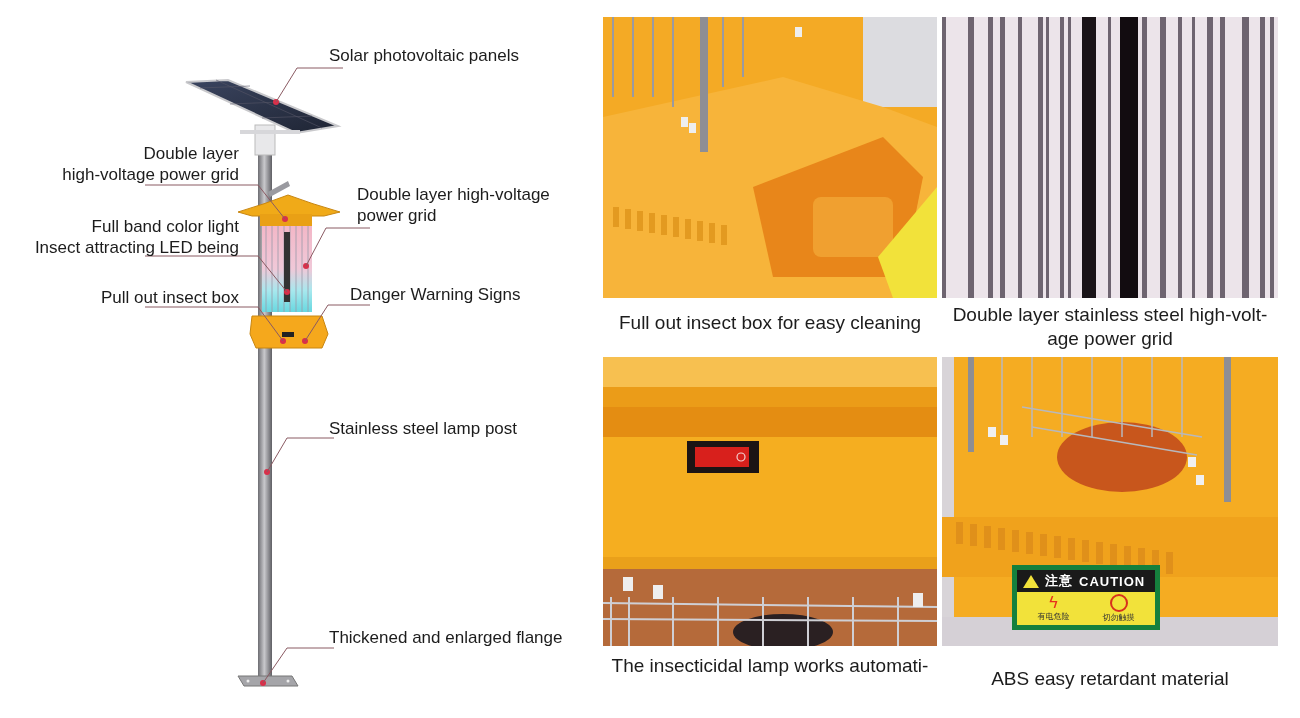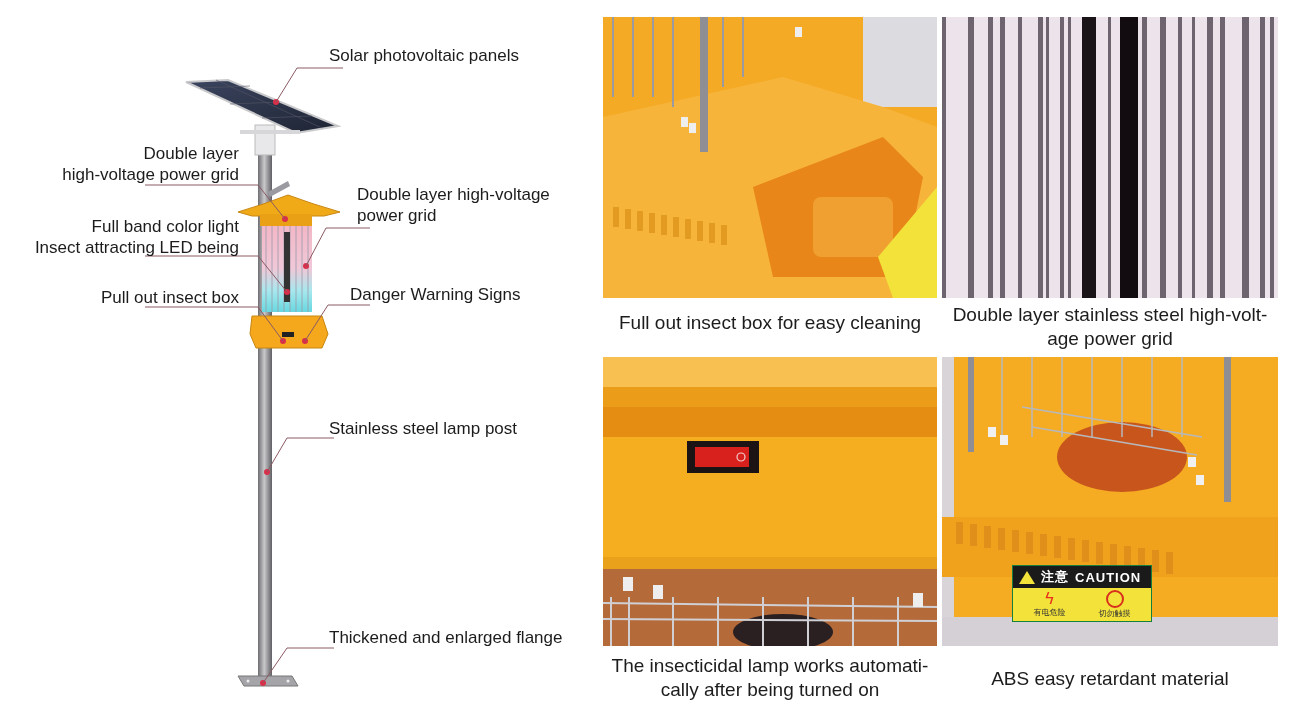--- a/index.html
+++ b/index.html
@@ -6,21 +6,21 @@
   body {
     width: 1300px; height: 718px; background: #ffffff; position: relative; overflow: hidden;
     font-family: "Liberation Sans", "DejaVu Sans", sans-serif; color: #1a1a1a;
   }
   .abs { position: absolute; }
   .label { position: absolute; font-size: 17px; line-height: 21px; white-space: nowrap; color: #1c1c1c; }
   .label.right { text-align: left; }
   .diagram { position: absolute; left: 0; top: 0; width: 600px; height: 718px; padding-left: 9px; }
   .photo { position: absolute; overflow: hidden; }
   .caption { position: absolute; font-size: 19px; line-height: 24px; text-align: center; color: #1c1c1c; }
-  .caution-sign { position: absolute; background: #f2e23a; border: 1px solid #15803d; }
+  .caution-sign { position: absolute; background: #f2e23a; border: 5px solid #15803d; }
   .caution-head { background: #1a1a1a; color: #fff; font-size: 13px; font-weight: bold; letter-spacing: 1px; padding: 2px 6px; display: flex; align-items: center; gap: 6px; }
   .caution-body { display: flex; justify-content: space-around; align-items: center; font-size: 8px; color: #333; padding: 2px 4px; }
   .tri { width: 0; height: 0; border-left: 8px solid transparent; border-right: 8px solid transparent; border-bottom: 13px solid #f2e23a; position: relative; }
 </style>
 </head>
 <body>
 
 <div class="diagram">
   <svg class="abs" style="left:0;top:0" width="600" height="718">
     <defs>
@@ -214,21 +214,20 @@
     </g>
     <g fill="#eeeeee">
         <rect x="20" y="220" width="10" height="14"></rect>
         <rect x="50" y="228" width="10" height="14"></rect>
         <rect x="310" y="236" width="10" height="14"></rect>
       </g>
   </svg>
 </div>
 <div class="caption" style="left:598px;top:654px;width:344px">
   <div>The insecticidal lamp works automati-</div>
-  <div>cally after being turned on</div>
 </div>
 
 <div class="photo" style="left:942px;top:357px;width:336px;height:289px;background:#f5ac22">
   <svg width="336" height="289" class="abs" style="left:0;top:0">
     <rect width="336" height="289" fill="#f5ac22"></rect>
     <rect x="0" y="0" width="12" height="289" fill="#d8d4d8"></rect>
     <rect x="0" y="260" width="336" height="29" fill="#d5d0d6"></rect>
     <ellipse cx="180" cy="100" rx="65" ry="35" fill="#c8561c"></ellipse>
     <rect x="0" y="160" width="336" height="60" fill="#f0a21c"></rect>
     <g fill="#e0901a">

